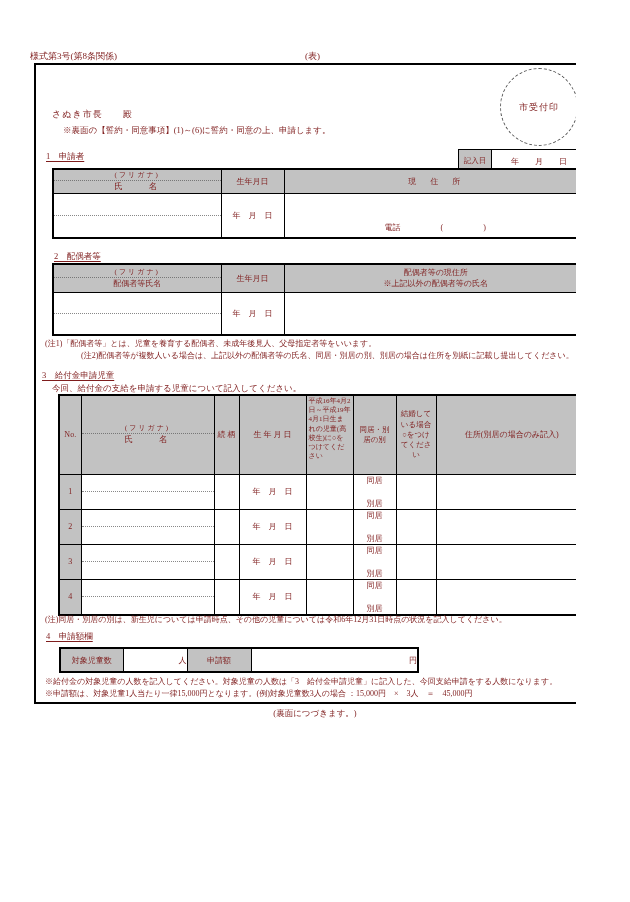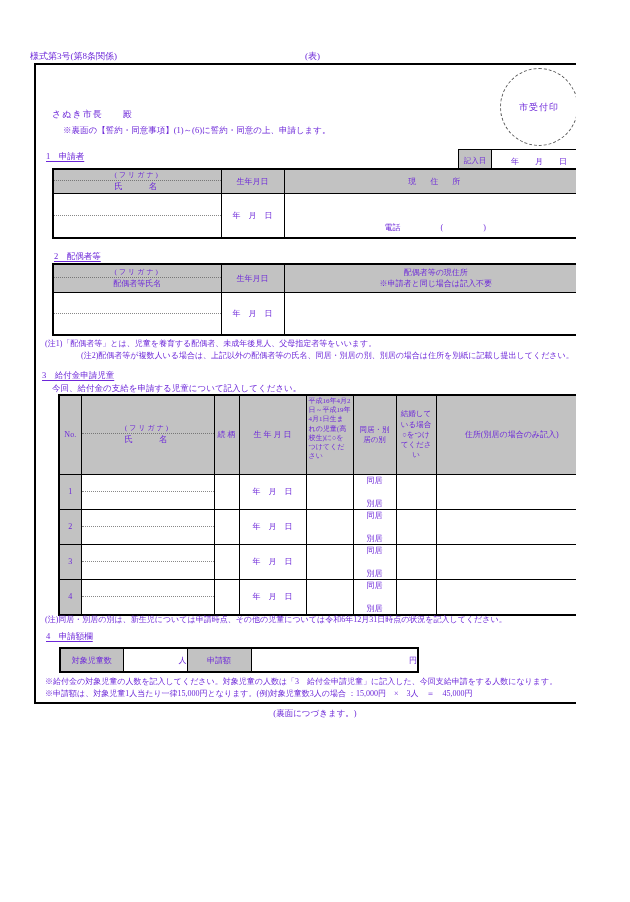--- a/index.html
+++ b/index.html
@@ -1,18 +1,18 @@
 <!DOCTYPE html>
 <html><head>
 <meta charset="utf-8">
 <style>
   html,body{margin:0;padding:0;background:#ffffff;}
   .page{
     position:relative;width:576px;height:902px;background:#ffffff;
-    font-family:"Liberation Serif","DejaVu Serif",serif;color:#6d28d9;
+    font-family:"Liberation Serif","DejaVu Serif",serif;color:#7f1d1d;
     overflow:hidden;
   }
   .abs{position:absolute;}
   .fs7{font-size:7px;}.fs8{font-size:8px;}
   .fs85{font-size:8.5px;}.fs9{font-size:9px;}
   .outer-box{
     position:absolute;left:34px;top:63px;width:561px;height:637px;
     border:2px solid #000;background:#fff;
   }
   .doc-title{position:absolute;left:0;top:11px;width:100%;text-align:center;
@@ -123,21 +123,21 @@
           <tr style="height:28px;">
         <td class="gray">
           <div class="hdr-stack">
             <div class="hdr-furi">(フリガナ)</div>
             <div class="hdr-name" style="letter-spacing:0;font-size:8px;">配偶者等氏名</div>
           </div>
         </td>
         <td class="gray tc">生年月日</td>
         <td class="gray tc">
           <div class="fs8">配偶者等の現住所</div>
-          <div class="fs8">※申請者と同じ場合は記入不要</div>
+          <div class="fs8">※上記以外の配偶者等の氏名</div>
         </td>
       </tr>
       <tr style="height:43px;">
         <td>
           <div class="body-name">
                 <div class="body-furi-line"></div>
                 <div></div>
               </div>
         </td>
         <td class="tc">年　月　日</td>

